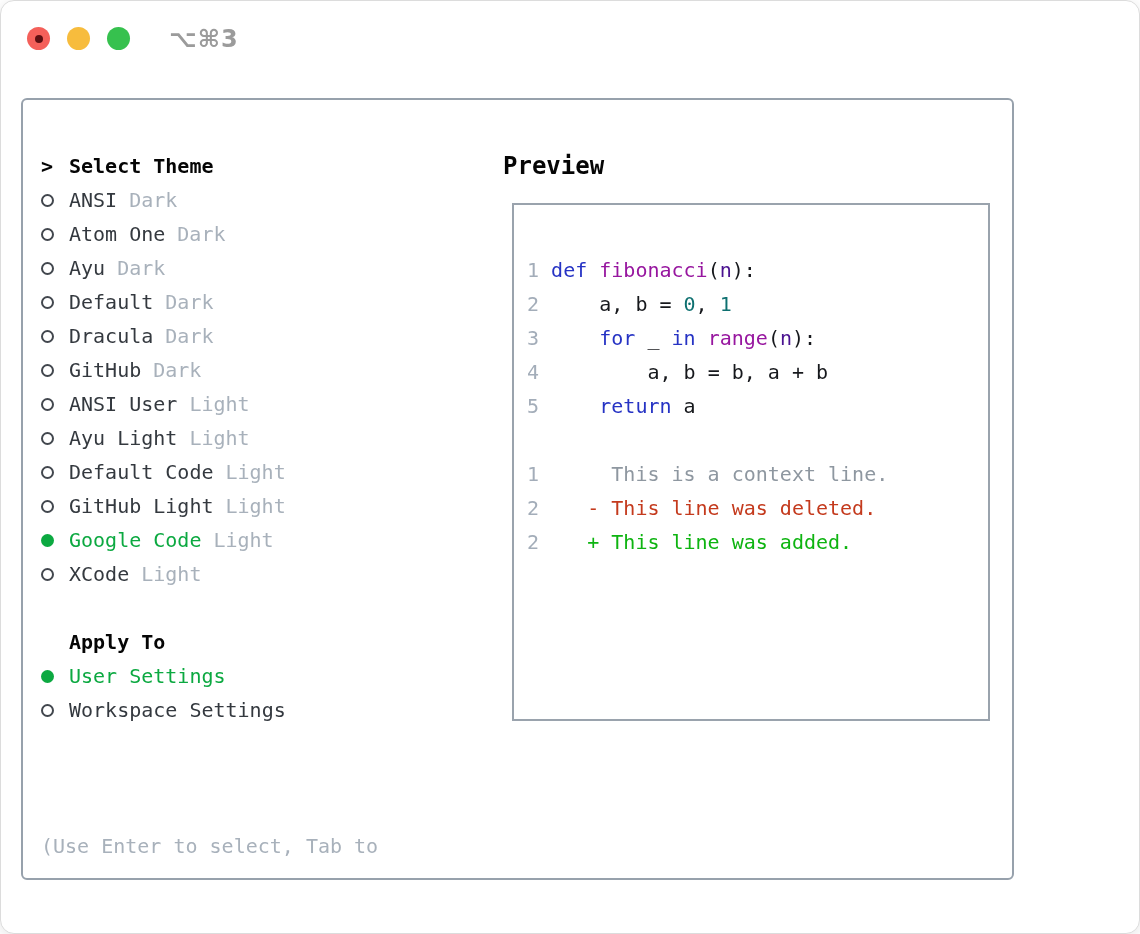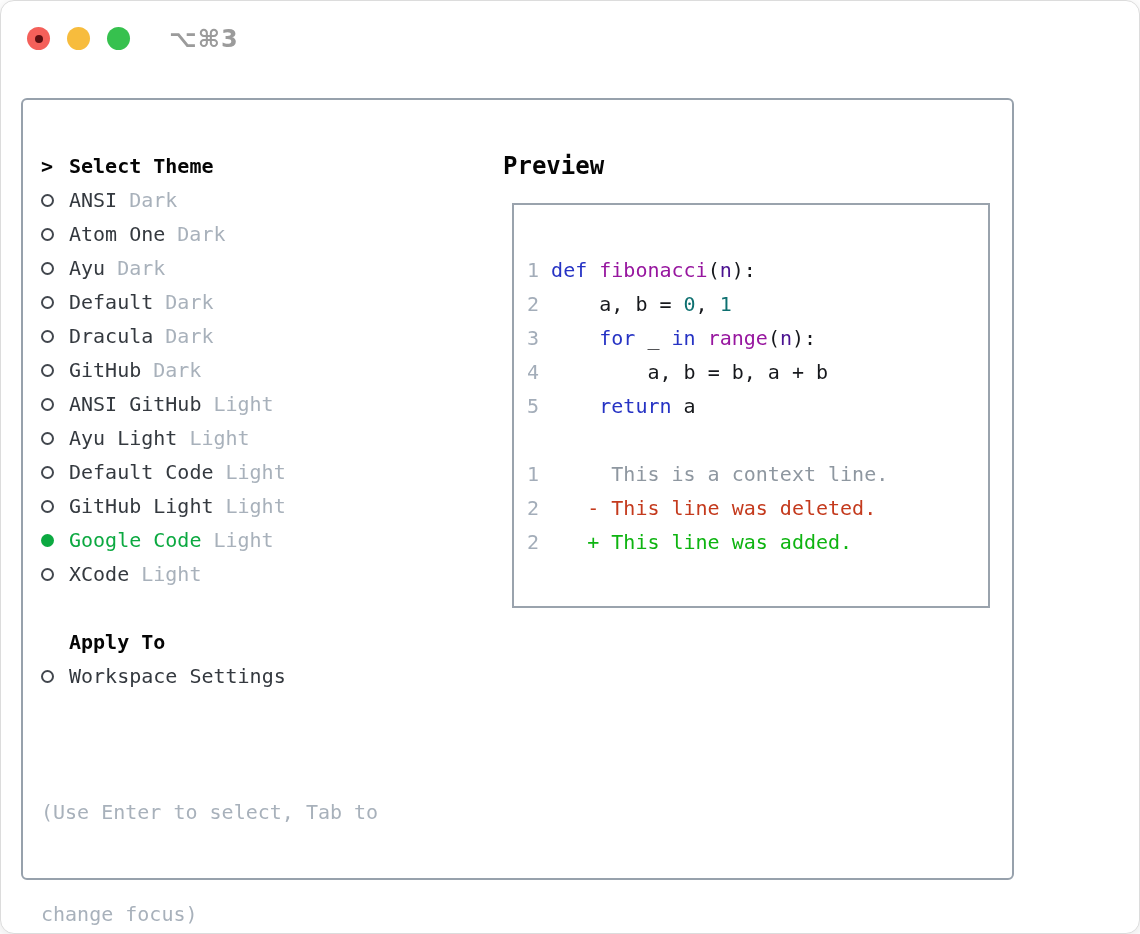--- a/index.html
+++ b/index.html
@@ -27,21 +27,21 @@
   .row.heading{font-weight:bold;color:var(--heading);}
   .row.heading .marker{font-weight:bold;}
   .name{color:var(--name);}
   .row.selected .name{color:var(--green);}
   .variant{color:var(--muted);margin-left:12px;text-align:center;}
   .gap{height:34px;}
   .help{color:var(--muted);font-size:20px;line-height:34px;white-space:pre;}
   
   .preview-title{position:absolute;left:480px;top:49px;height:34px;line-height:34px;
                  font-size:24px;font-weight:bold;color:var(--heading);}
-  .preview-box{position:absolute;left:489px;top:103px;width:478px;height:405px;
+  .preview-box{position:absolute;left:489px;top:103px;width:478px;height:518px;
                border:2px solid var(--border2);box-sizing:border-box;background:#fff;}
   #code{margin:0;padding:48px 0 0 13px;font-family:"DejaVu Sans Mono",monospace;
         font-size:20px;line-height:34px;}
   .code-line{white-space:pre;min-height:34px;}
   .c-ln{color:var(--ln);} .c-kw{color:var(--kw);} .c-fn{color:var(--fn);}
   .c-pm{color:var(--pm);} .c-pl{color:var(--pl);} .c-num{color:var(--num);}
   .c-ctx{color:var(--ctx);} .c-del{color:var(--del);} .c-add{color:var(--add);}
 </style>
 </head>
 <body>
@@ -67,36 +67,37 @@
         <span>Select Theme</span>
       </div>
 
       <div id="theme-items">
           <div class="row item"><span class="marker"><span class="radio"></span></span><span class="name">ANSI</span><span class="variant">Dark</span></div>
           <div class="row item"><span class="marker"><span class="radio"></span></span><span class="name">Atom One</span><span class="variant">Dark</span></div>
           <div class="row item"><span class="marker"><span class="radio"></span></span><span class="name">Ayu</span><span class="variant">Dark</span></div>
           <div class="row item"><span class="marker"><span class="radio"></span></span><span class="name">Default</span><span class="variant">Dark</span></div>
           <div class="row item"><span class="marker"><span class="radio"></span></span><span class="name">Dracula</span><span class="variant">Dark</span></div>
           <div class="row item"><span class="marker"><span class="radio"></span></span><span class="name">GitHub</span><span class="variant">Dark</span></div>
-          <div class="row item"><span class="marker"><span class="radio"></span></span><span class="name">ANSI GitHub</span><span class="variant">Light</span></div>
+          <div class="row item"><span class="marker"><span class="radio"></span></span><span class="name">ANSI User</span><span class="variant">Light</span></div>
           <div class="row item"><span class="marker"><span class="radio"></span></span><span class="name">Ayu Light</span><span class="variant">Light</span></div>
           <div class="row item"><span class="marker"><span class="radio"></span></span><span class="name">Default Code</span><span class="variant">Light</span></div>
           <div class="row item"><span class="marker"><span class="radio"></span></span><span class="name">GitHub Light</span><span class="variant">Light</span></div>
           <div class="row item selected"><span class="marker"><span class="radio filled"></span></span><span class="name">Google Code</span><span class="variant">Light</span></div>
           <div class="row item"><span class="marker"><span class="radio"></span></span><span class="name">XCode</span><span class="variant">Light</span></div>
         </div>
 
       <div class="gap"></div>
 
       <div class="row heading">
         <span class="marker"></span>
         <span>Apply To</span>
       </div>
 
       <div id="apply-items">
+          <div class="row item selected"><span class="marker"><span class="radio filled"></span></span><span class="name">User Settings</span></div>
           <div class="row item"><span class="marker"><span class="radio"></span></span><span class="name">Workspace Settings</span></div>
         </div>
 
       <div class="gap"></div>
 
       <div class="help">
         <div>(Use Enter to select, Tab to</div>
         <div>change focus)</div>
       </div>
     </div>

